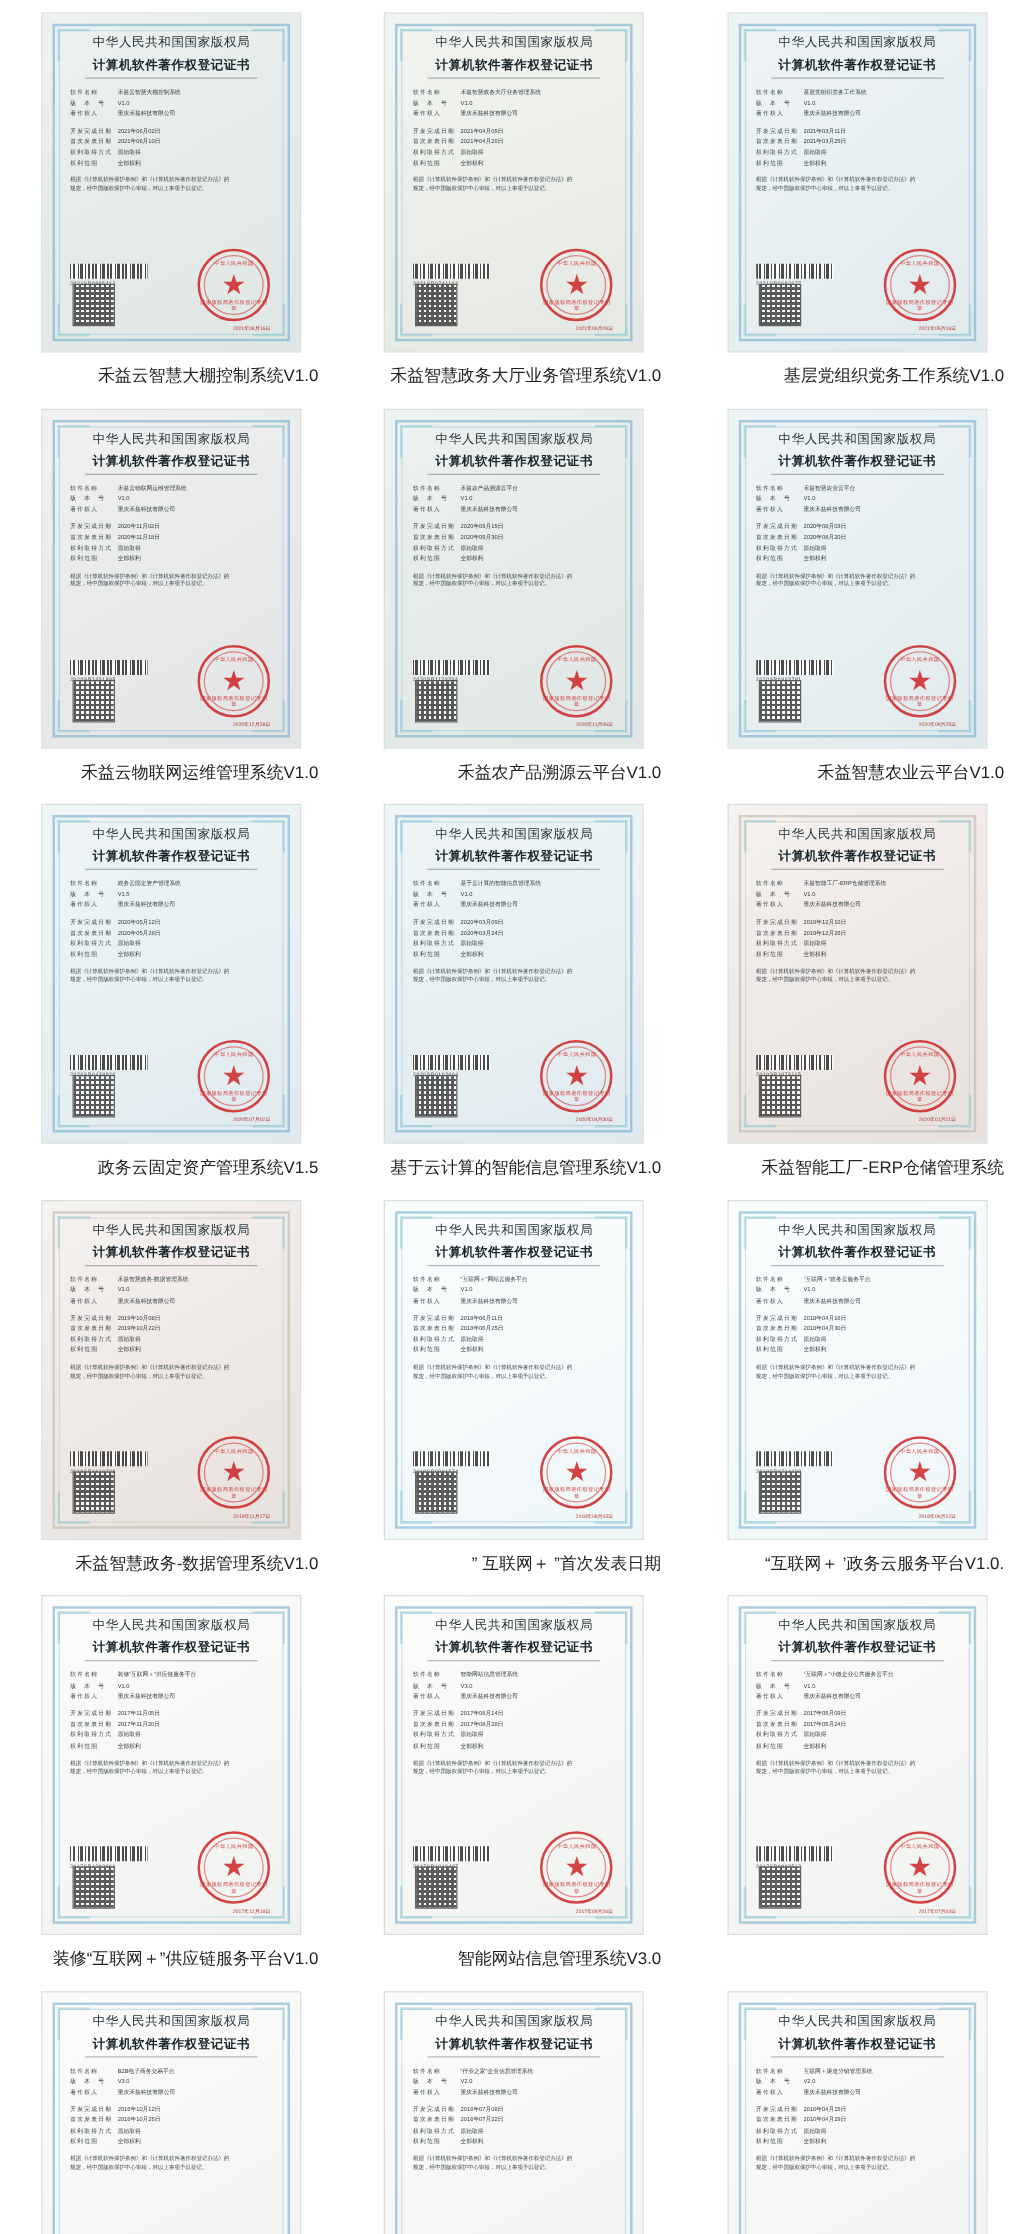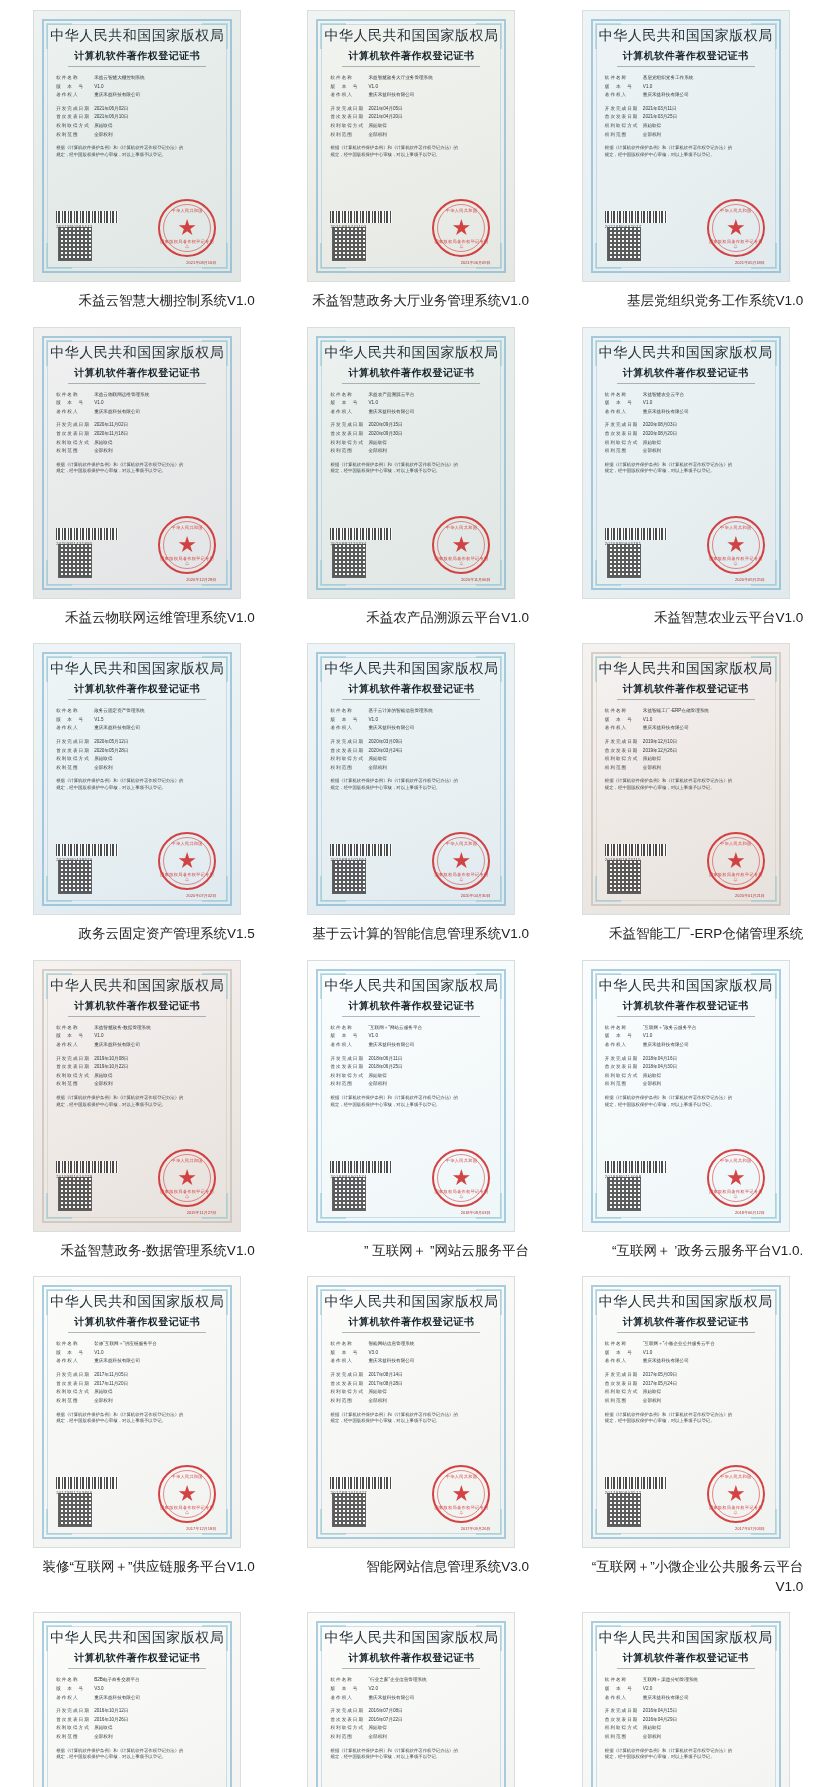--- a/index.html
+++ b/index.html
@@ -73,21 +73,21 @@
   .corner.br { right: 12px; bottom: 12px; border-left: none; border-top: none; }
 
   .cert-inner {
     position: absolute;
     left: 16px; right: 16px; top: 14px; bottom: 14px;
     display: flex;
     flex-direction: column;
   }
   .nation {
     text-align: center;
-    font-size: 14px;
+    font-size: 10px;
     color: #23323a;
     letter-spacing: .5px;
     margin-top: 2px;
     white-space: nowrap;
   }
   .cert-title {
     text-align: center;
     font-size: 10px;
     font-weight: bold;
     color: #16242b;
@@ -900,21 +900,21 @@
             <div class="qr"></div>
             <div class="seal">
               <div class="sealtext-top">中华人民共和国</div>
               <div class="star">★</div>
               <div class="sealtext-bot">国家版权局著作权登记专用章</div>
             </div>
             <div class="sealdate">2018年08月03日</div>
           </div>
         </div>
       </div>
-      <div class="caption">” 互联网＋ ”网站云服务平台</div>
+      <div class="caption">” 互联网＋ ”首次发表日期</div>
     </div>
     <div class="cell">
       <div class="cert tint-g">
         <div class="frame frame-blue"></div>
         <div class="corner tl"></div>
         <div class="corner tr"></div>
         <div class="corner bl"></div>
         <div class="corner br"></div>
         <div class="cert-inner">
           <div class="nation">中华人民共和国国家版权局</div>
@@ -1148,21 +1148,20 @@
             <div class="qr"></div>
             <div class="seal">
               <div class="sealtext-top">中华人民共和国</div>
               <div class="star">★</div>
               <div class="sealtext-bot">国家版权局著作权登记专用章</div>
             </div>
             <div class="sealdate">2017年07月03日</div>
           </div>
         </div>
       </div>
-      <div class="caption">“互联网＋”小微企业公共服务云平台V1.0</div>
     </div>
     <div class="cell">
       <div class="cert tint-h">
         <div class="frame frame-blue"></div>
         <div class="corner tl"></div>
         <div class="corner tr"></div>
         <div class="cert-inner">
           <div class="nation">中华人民共和国国家版权局</div>
           <div class="cert-title">计算机软件著作权登记证书</div>
           <div class="title-rule"></div>

